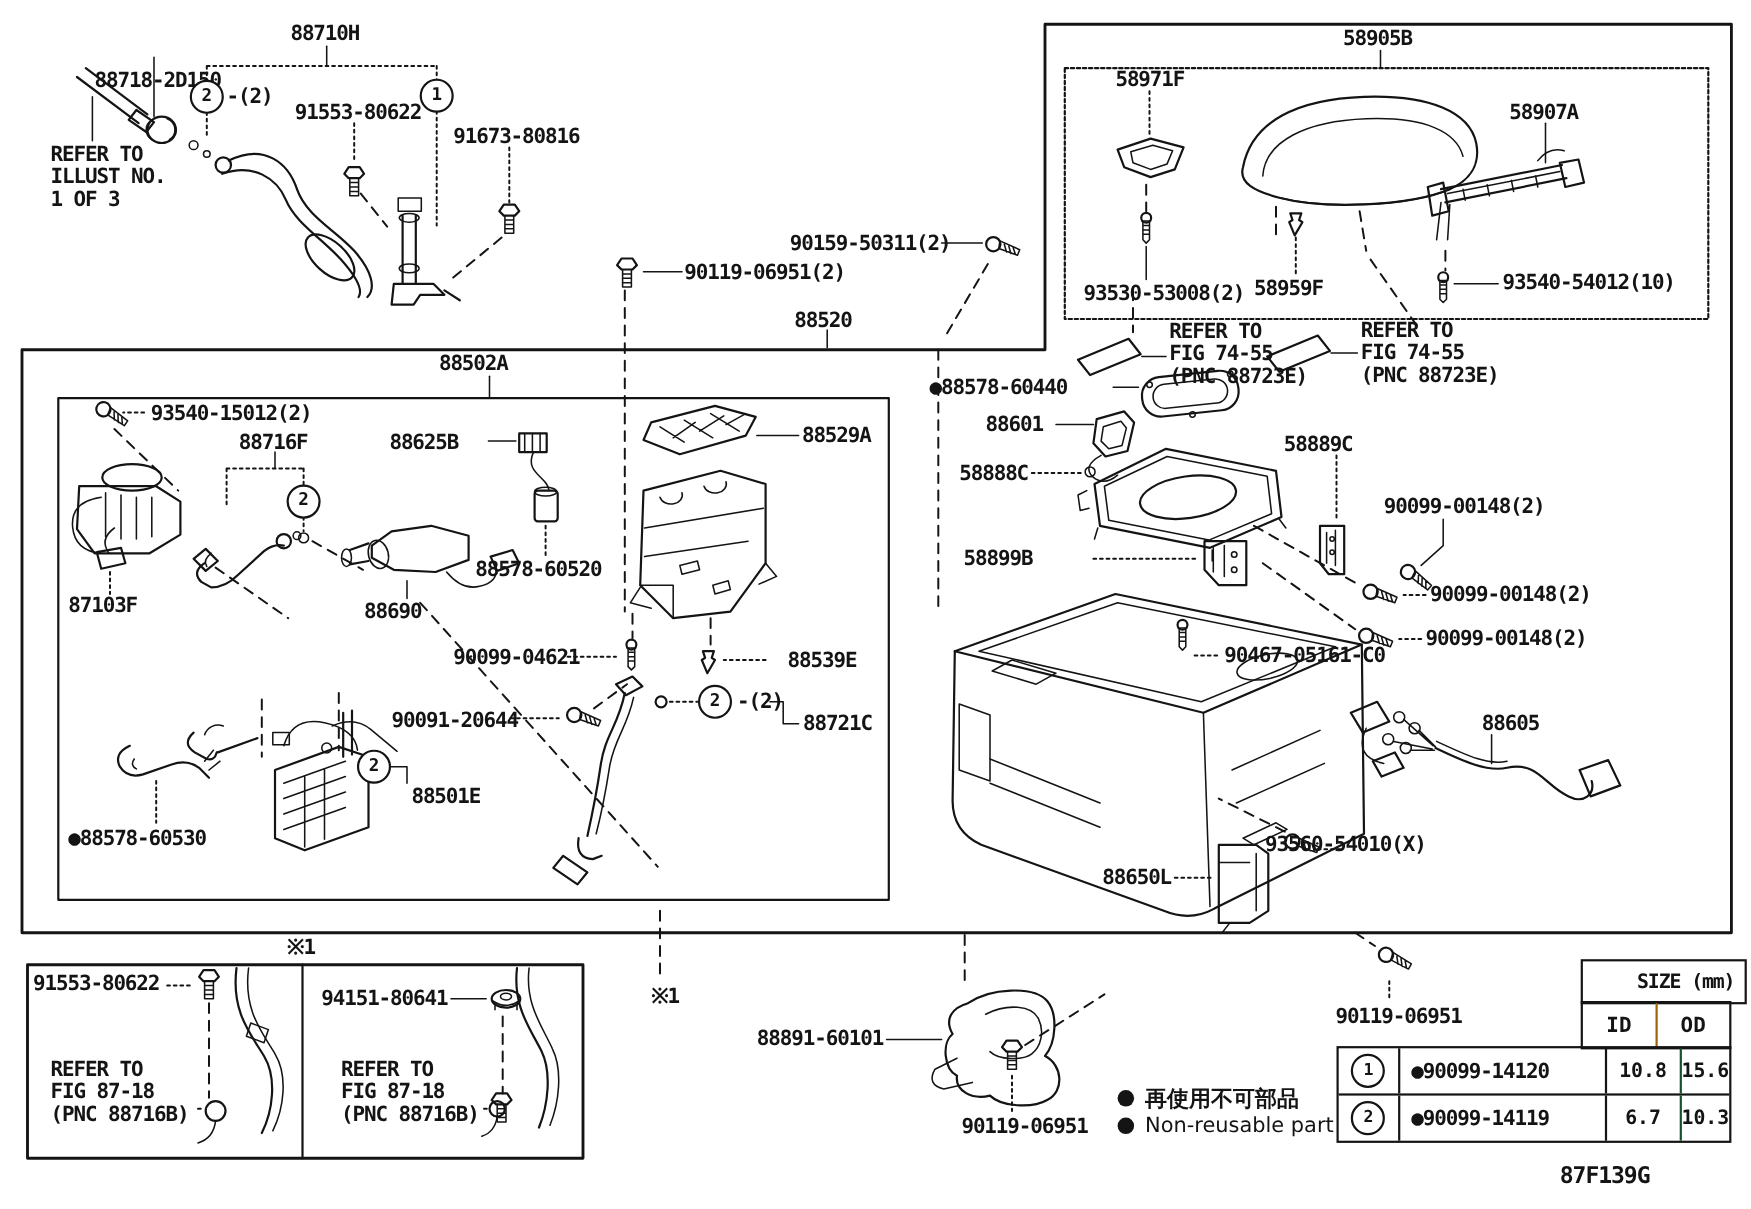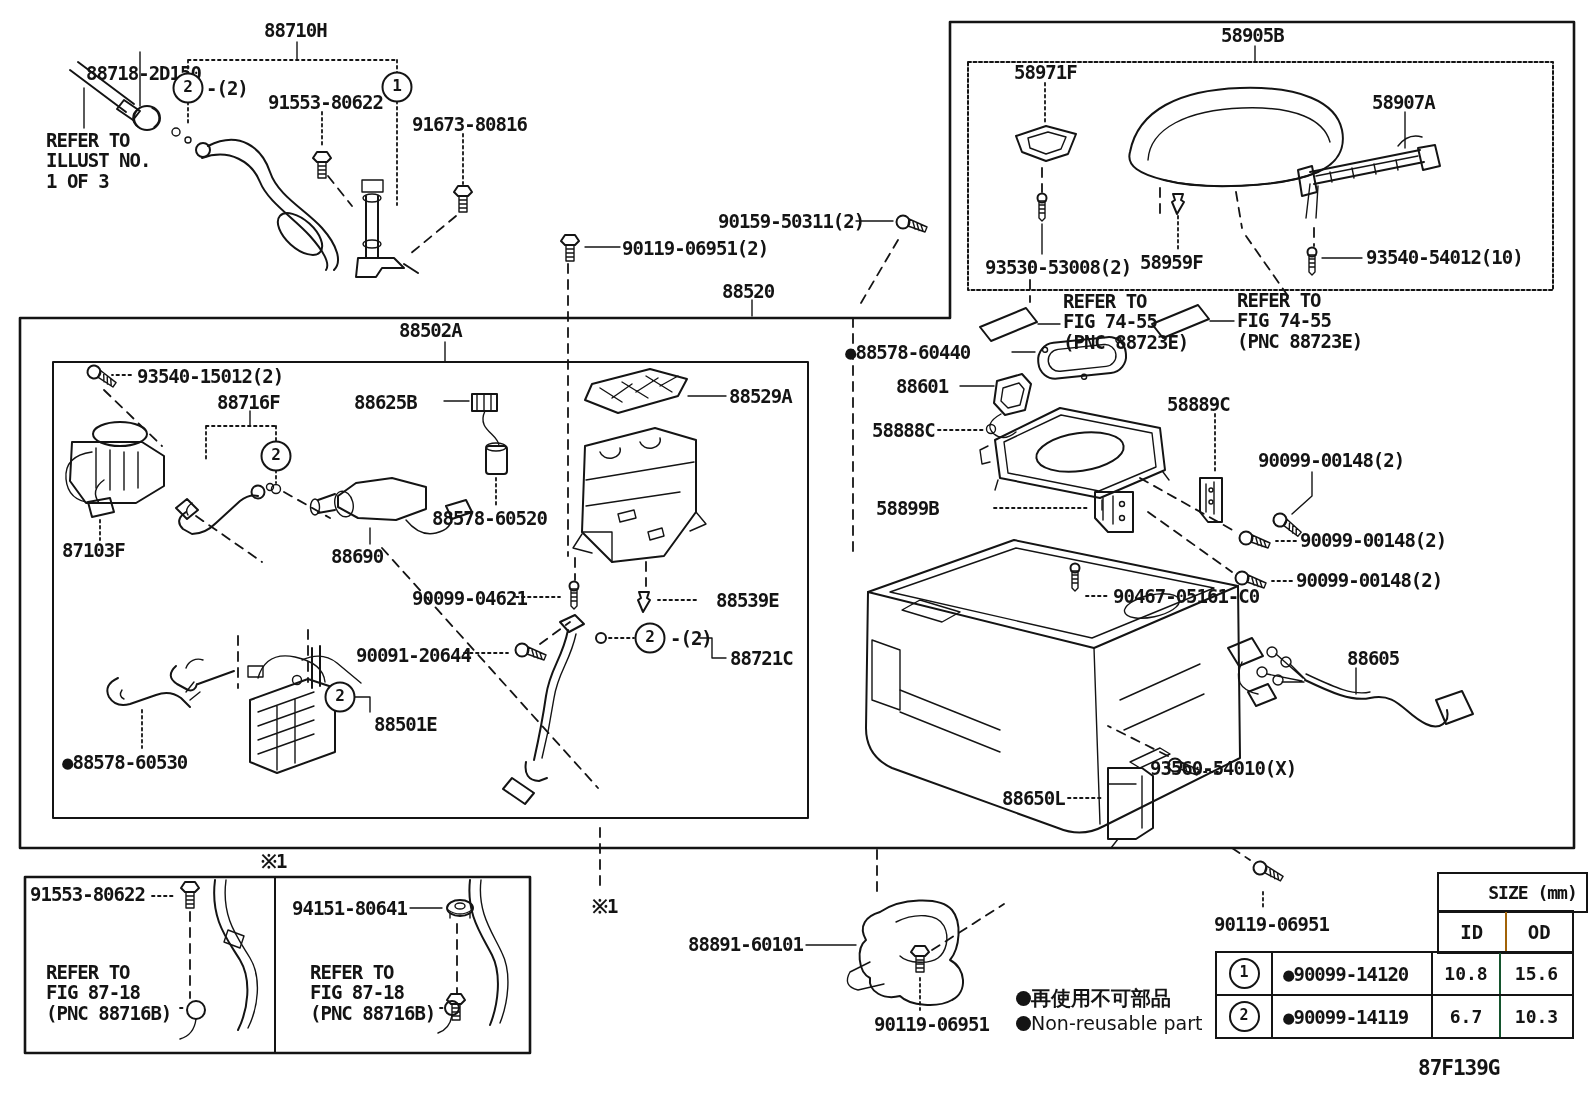--- a/index.html
+++ b/index.html
@@ -10,36 +10,36 @@
   .thin{stroke-width:1.4;}
   .thick{stroke-width:2.6;}
   .dash{stroke-dasharray:9 7;stroke-width:1.8;}
   .dot{stroke-dasharray:2.5 3.5;stroke-width:1.8;}
   .plabel{position:absolute;font:700 19px/1.07 "DejaVu Sans Mono",monospace;
           letter-spacing:-1px;color:#141414;white-space:pre;}
   .plabel.multi{white-space:pre-line;}
   .callout{position:absolute;width:27px;height:27px;border:2.4px solid #141414;border-radius:50%;
            background:#fff;font:700 16px/24px "DejaVu Sans Mono",monospace;text-align:center;
            transform:translate(-50%,-50%);}
-  .legend-row{position:absolute;display:flex;align-items:center;text-align:center;}
+  .legend-row{position:absolute;display:flex;align-items:center;gap:10px;text-align:center;}
   .legend-dot{width:15px;height:15px;border-radius:50%;background:#141414;flex:0 0 auto;}
   .legend-text-jp{font:700 20px "DejaVu Sans",sans-serif;}
   .legend-text-en{font:400 19px "DejaVu Sans",sans-serif;}
   .st-head{position:absolute;left:1437px;top:872px;width:151px;height:41px;border:2.5px solid #141414;
            display:flex;align-items:center;justify-content:center;font:700 18px "DejaVu Sans Mono",monospace;letter-spacing:-1px;box-sizing:border-box;padding-left:40px;}
   .st-sub{position:absolute;left:1437px;top:910px;width:137px;height:44px;border:2.5px solid #141414;
           display:flex;box-sizing:border-box;}
   .st-sub .cell{flex:1;display:flex;align-items:center;justify-content:center;font:700 19px "DejaVu Sans Mono",monospace;}
   .st-sub .cell:first-child{border-right:2px solid #a16207;}
   .st-body{position:absolute;left:1215px;top:951px;width:359px;height:88px;border:2.5px solid #141414;
            display:flex;flex-direction:column;box-sizing:border-box;}
   .st-row{flex:1;display:flex;}
   .st-row:first-child{border-bottom:2px solid #141414;}
   .st-row .c-no{width:54px;display:flex;align-items:center;justify-content:center;border-right:2px solid #141414;}
-  .st-row .c-part{width:160px;display:flex;align-items:center;padding-left:10px;font:700 19px "DejaVu Sans Mono",monospace;letter-spacing:-1px;box-sizing:border-box;border-right:2px solid #141414;}
+  .st-row .c-part{width:188px;display:flex;align-items:center;padding-left:10px;font:700 19px "DejaVu Sans Mono",monospace;letter-spacing:-1px;box-sizing:border-box;border-right:2px solid #141414;}
   .st-row .c-id{width:66px;display:flex;align-items:center;justify-content:center;font:700 18px "DejaVu Sans Mono",monospace;border-right:2px solid #14532d;}
   .st-row .c-od{flex:1;display:flex;align-items:center;justify-content:center;font:700 18px "DejaVu Sans Mono",monospace;}
   .tcirc{width:27px;height:27px;border:2.2px solid #141414;border-radius:50%;
          font:700 15px/24px "DejaVu Sans Mono",monospace;text-align:center;}
   .figcode{position:absolute;left:1418px;top:1056px;font:700 21px "DejaVu Sans Mono",monospace;letter-spacing:-1px;}
 </style>
 </head>
 <body>
 
 <div id="stage">

